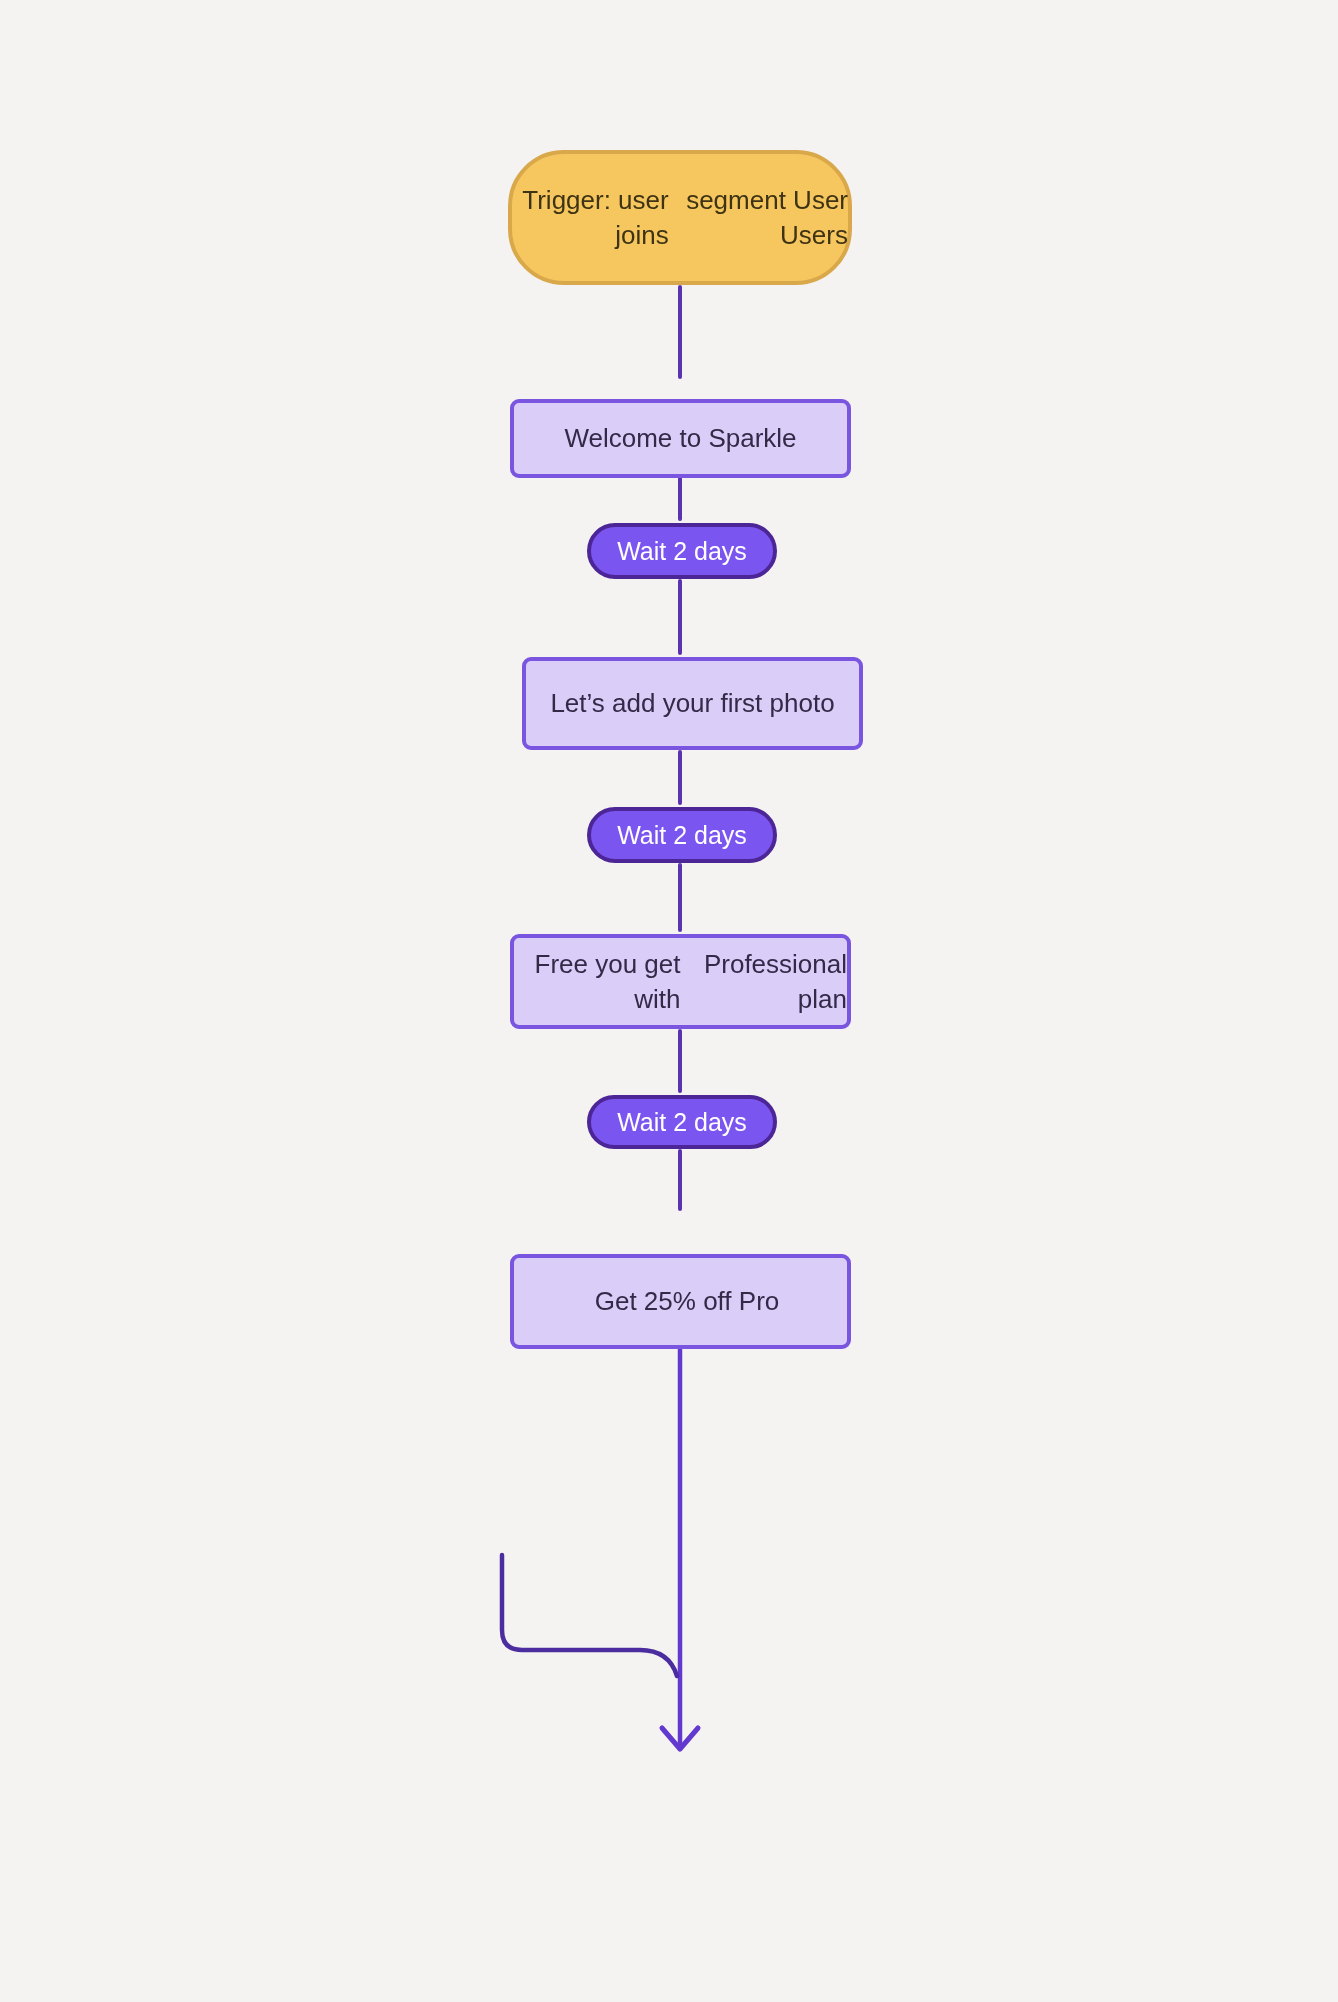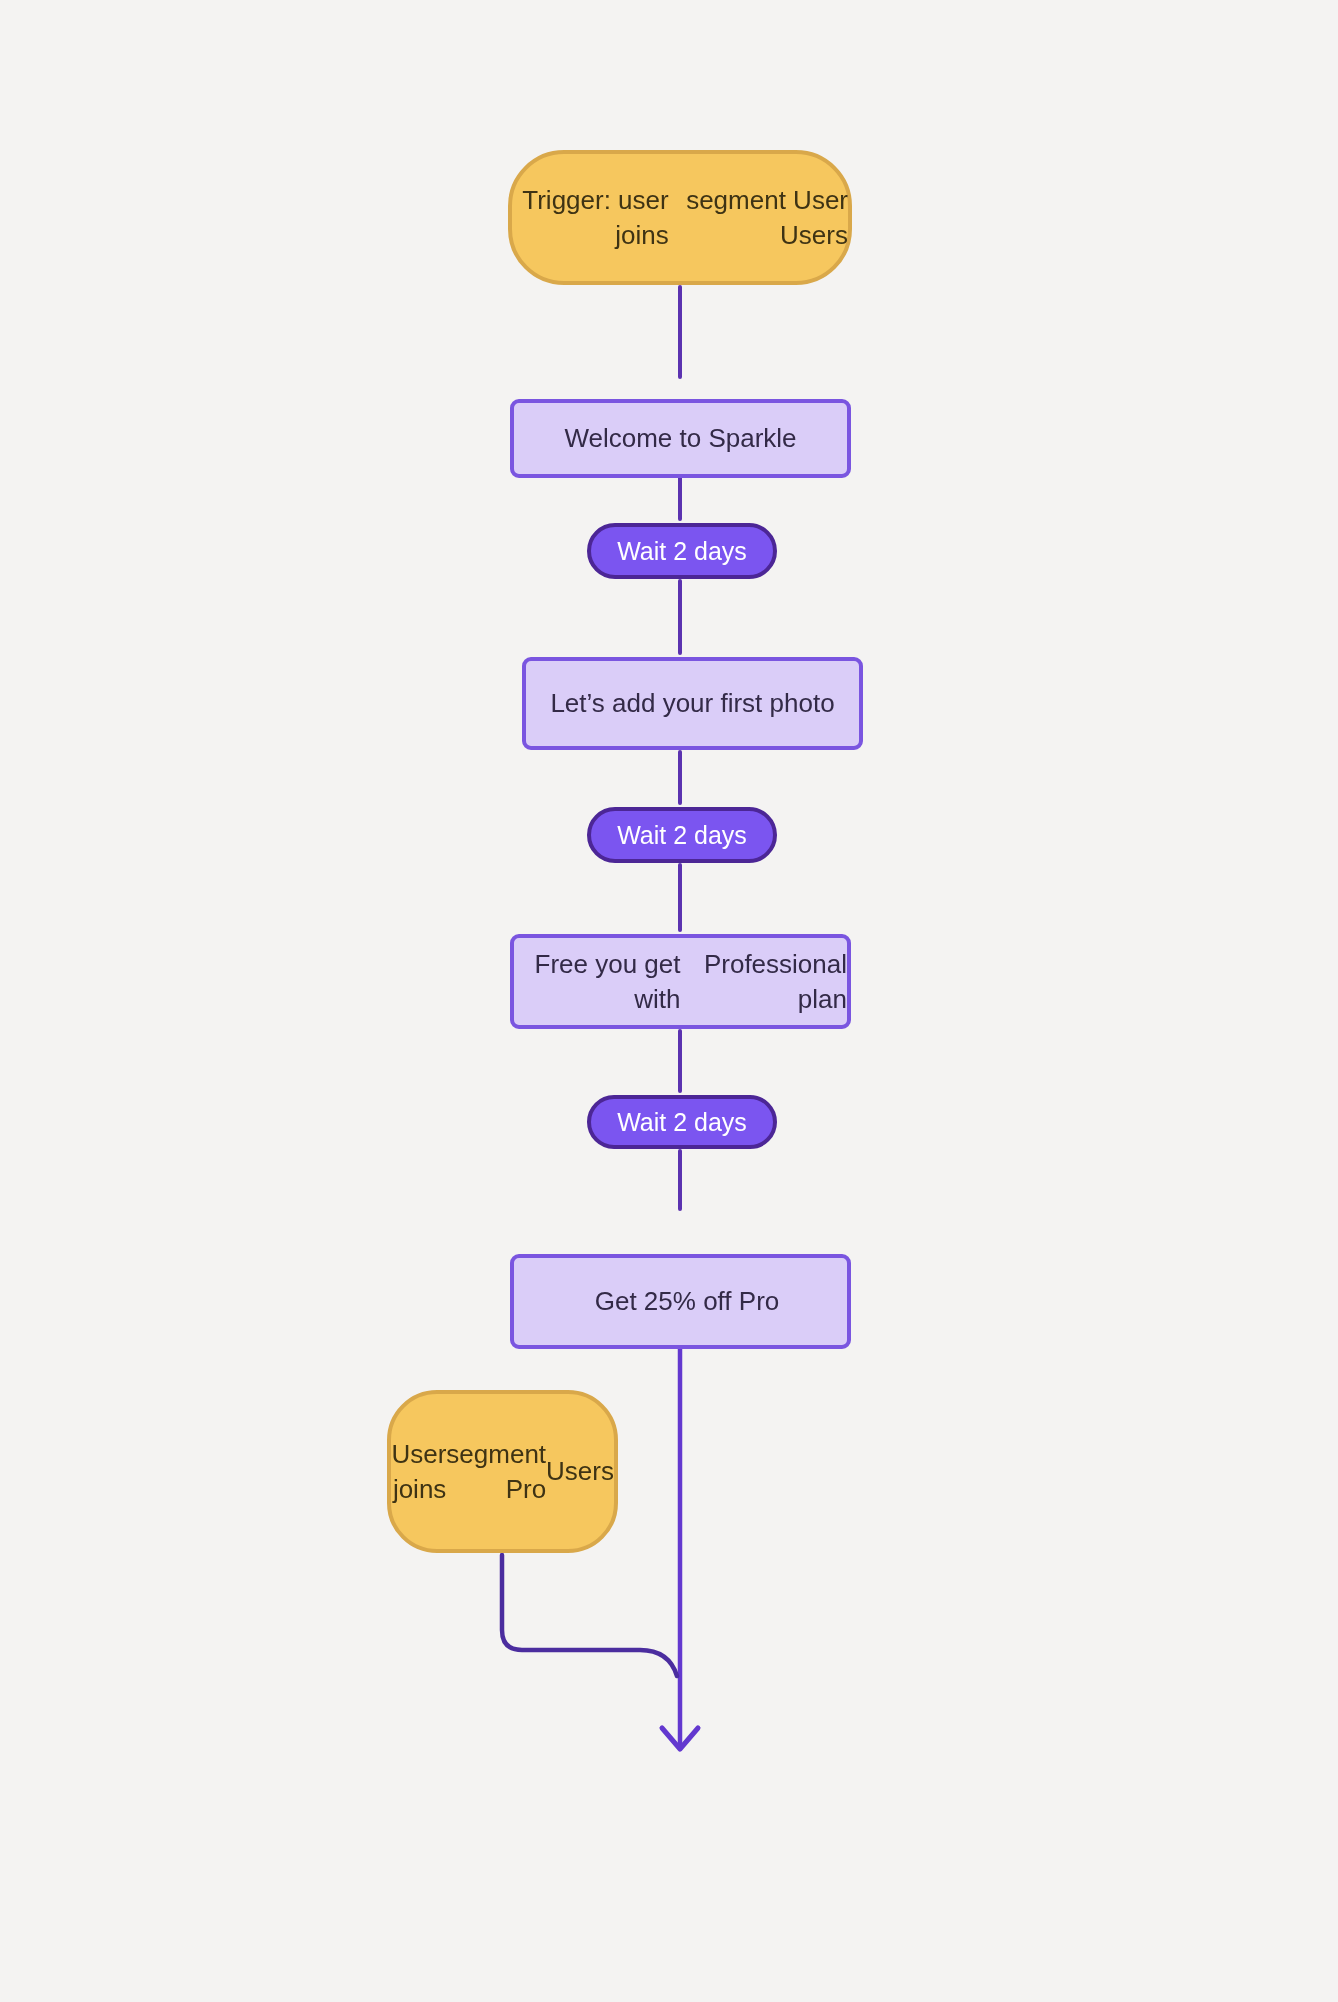--- a/index.html
+++ b/index.html
@@ -113,20 +113,15 @@
   </div>
 
   <div class="node wait pos-wait3">
     <span>Wait 2 days</span>
   </div>
 
   <div class="node email pos-email4">
     <span>Get 25% off Pro</span>
   </div>
 
-  <div class="node trigger side pos-pro">
-    <span>User joins</span>
-    <span>segment Pro</span>
-    <span>Users</span>
-  </div>
 
 
 </div>
 
 </body></html>

